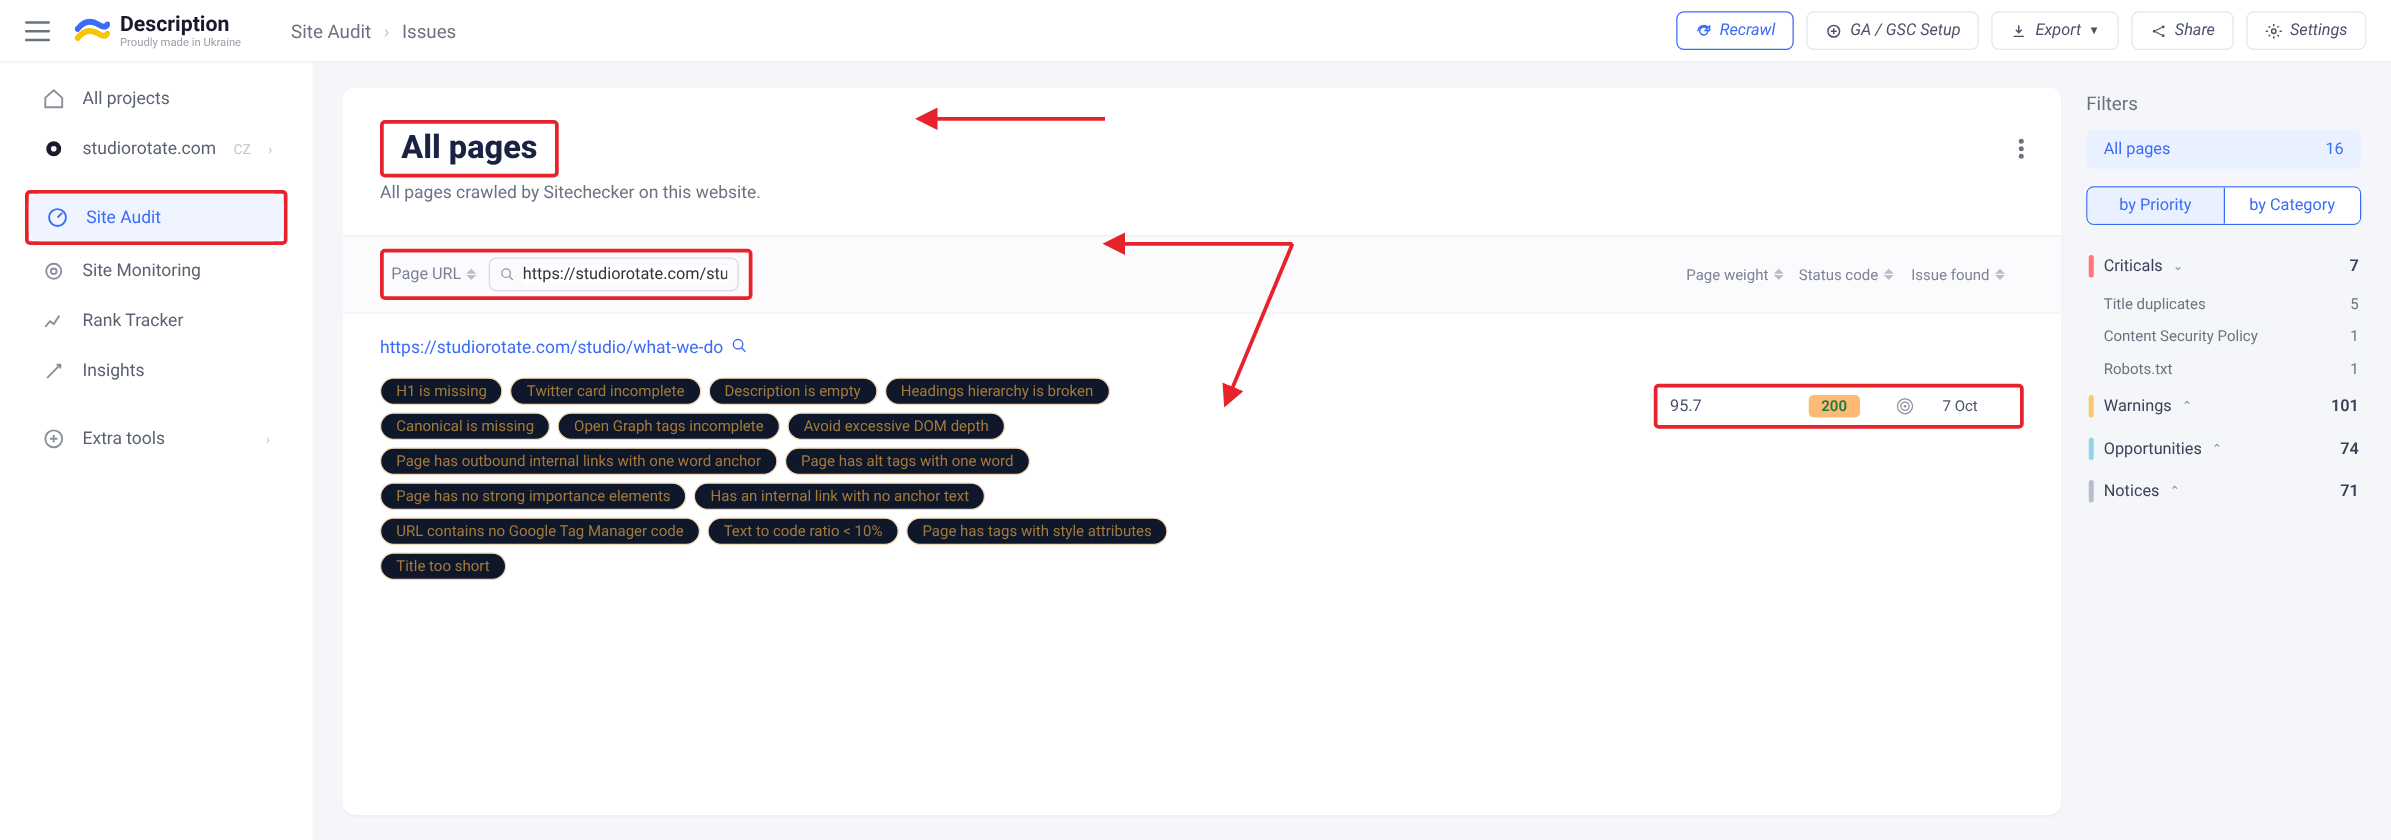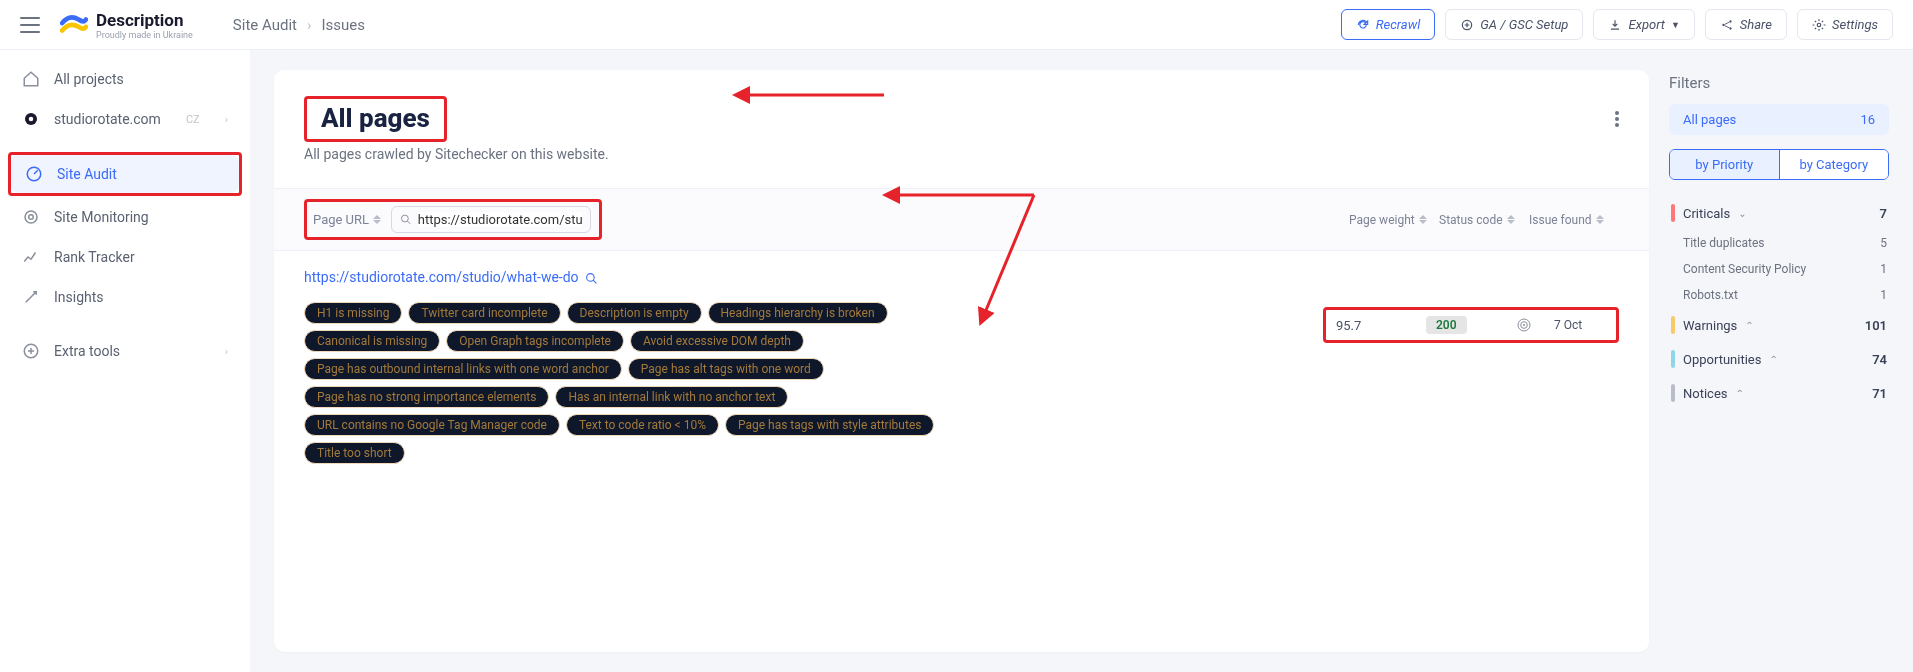--- a/index.html
+++ b/index.html
@@ -14,21 +14,21 @@
 .logo-title { font-weight: 700; font-size: 17px; color: #1a1a2e; }
 .logo-sub { font-size: 9px; color: #9aa0ac; }
 .breadcrumb { display: flex; align-items: center; gap: 10px; color: #6b7280; font-size: 15px; }
 .breadcrumb .sep { color: #c0c4cc; }
 .breadcrumb .current { color: #6b7280; }
 .top-actions { margin-left: auto; display: flex; gap: 10px; }
 .btn { display: inline-flex; align-items: center; gap: 6px; padding: 7px 14px; border: 1px solid #e3e6ef; background: #fff; border-radius: 6px; font-size: 13px; color: #4a5268; cursor: pointer; font-style: italic; }
 .btn.primary-outline { border-color: #3b6cf8; color: #3b6cf8; }
 .btn svg { width: 14px; height: 14px; }
 .body { display: flex; flex: 1; overflow: hidden; }
-.sidebar { width: 250px; background: #fff; padding: 10px 8px; }
+.sidebar { width: 250px; background: #fff; padding: 10px 20px; }
 .nav-item { display: flex; align-items: center; gap: 14px; padding: 10px 14px; border-radius: 8px; color: #5a6272; font-size: 14px; cursor: pointer; margin-bottom: 2px; }
 .nav-item.active { background: #f0f4ff; color: #3b6cf8; }
 .nav-item .ico { width: 18px; height: 18px; display: inline-flex; align-items: center; justify-content: center; }
 .nav-item .suffix { margin-left: auto; font-size: 11px; color: #c0c4cc; }
 .red-box { border: 3px solid #e6232a; border-radius: 4px; }
 .main { flex: 1; padding: 20px 24px; overflow: auto; display: flex; gap: 20px; }
 .content { flex: 1; background: #fff; border-radius: 10px; padding: 26px 30px 40px; box-shadow: 0 1px 2px rgba(0,0,0,.03); position: relative; }
 .heading-row { display: flex; align-items: center; justify-content: space-between; }
 .h1-wrap { display: inline-block; padding: 4px 14px 6px; }
 .h1 { font-size: 26px; font-weight: 800; color: #1a2342; }
@@ -41,28 +41,28 @@
 .col-label { font-size: 13px; color: #7c8396; display: flex; align-items: center; gap: 4px; }
 .sortswap { width: 8px; height: 14px; display: inline-flex; flex-direction: column; justify-content: center; gap: 1px; }
 .sortswap span { width: 0; height: 0; border-left: 4px solid transparent; border-right: 4px solid transparent; }
 .sortswap .up { border-bottom: 4px solid #b8bdc9; }
 .sortswap .dn { border-top: 4px solid #b8bdc9; }
 .search-input { display: flex; align-items: center; gap: 6px; border: 1px solid #d6d9e3; border-radius: 6px; padding: 5px 8px; width: 200px; }
 .search-input input { border: none; outline: none; font-size: 13px; color: #333; width: 100%; }
 .col { width: 90px; font-size: 12px; color: #7c8396; display: flex; align-items: center; gap: 4px; }
 .row { display: flex; padding: 16px 0 10px; }
 .row .left { flex: 1; }
-.url-link { color: #3b6cf8; font-size: 14px; display: inline-flex; align-items: flex-end; gap: 6px; }
+.url-link { color: #3b6cf8; font-size: 14px; display: inline-flex; align-items: flex-start; gap: 6px; }
 .url-title { color: #8a8f9c; font-size: 12px; margin-top: 4px; }
 .tags { display: flex; flex-wrap: wrap; gap: 6px; margin-top: 16px; max-width: 720px; }
 .tag { border: 1px solid #f0d8b8; color: #a37a3a; background: #0f172a; border-radius: 14px; padding: 3px 12px; font-size: 12px; white-space: nowrap; }
 .row .right { display: flex; align-items: flex-start; gap: 0; padding-top: 40px; }
 .metrics { display: flex; padding: 6px 10px; }
 .metric { width: 90px; font-size: 13px; color: #4a5268; display: flex; align-items: center; gap: 4px; }
-.status-badge { background: #e5e5e5; color: #1f7a3f; padding: 2px 10px; border-radius: 4px; font-size: 12px; font-weight: 600; }
+.status-badge { background: #fdba74; color: #1f7a3f; padding: 2px 10px; border-radius: 4px; font-size: 12px; font-weight: 600; margin-left: 21px; }
 .issue-date { display: flex; align-items: center; gap: 22px; font-size: 12px; color: #4a5268; }
 .filters { width: 220px; }
 .filters-title { font-size: 15px; color: #6b7280; margin-bottom: 12px; margin-top: 4px; }
 .filter-pill { display: flex; justify-content: space-between; align-items: center; background: #e9f0ff; color: #3b6cf8; padding: 8px 14px; border-radius: 6px; font-size: 13px; margin-bottom: 14px; cursor: pointer; }
 .toggle-group { display: flex; border: 1px solid #3b6cf8; border-radius: 6px; overflow: hidden; margin-bottom: 16px; }
 .toggle-btn { flex: 1; text-align: center; padding: 7px 0; font-size: 13px; color: #3b6cf8; background: #fff; cursor: pointer; }
 .toggle-btn.active { background: #e9f0ff; }
 .toggle-btn + .toggle-btn { border-left: 1px solid #3b6cf8; }
 .cat { display: flex; align-items: center; gap: 8px; padding: 8px 2px; font-size: 13px; color: #3a4258; cursor: pointer; }
 .cat .bar { width: 4px; height: 18px; border-radius: 2px; }

